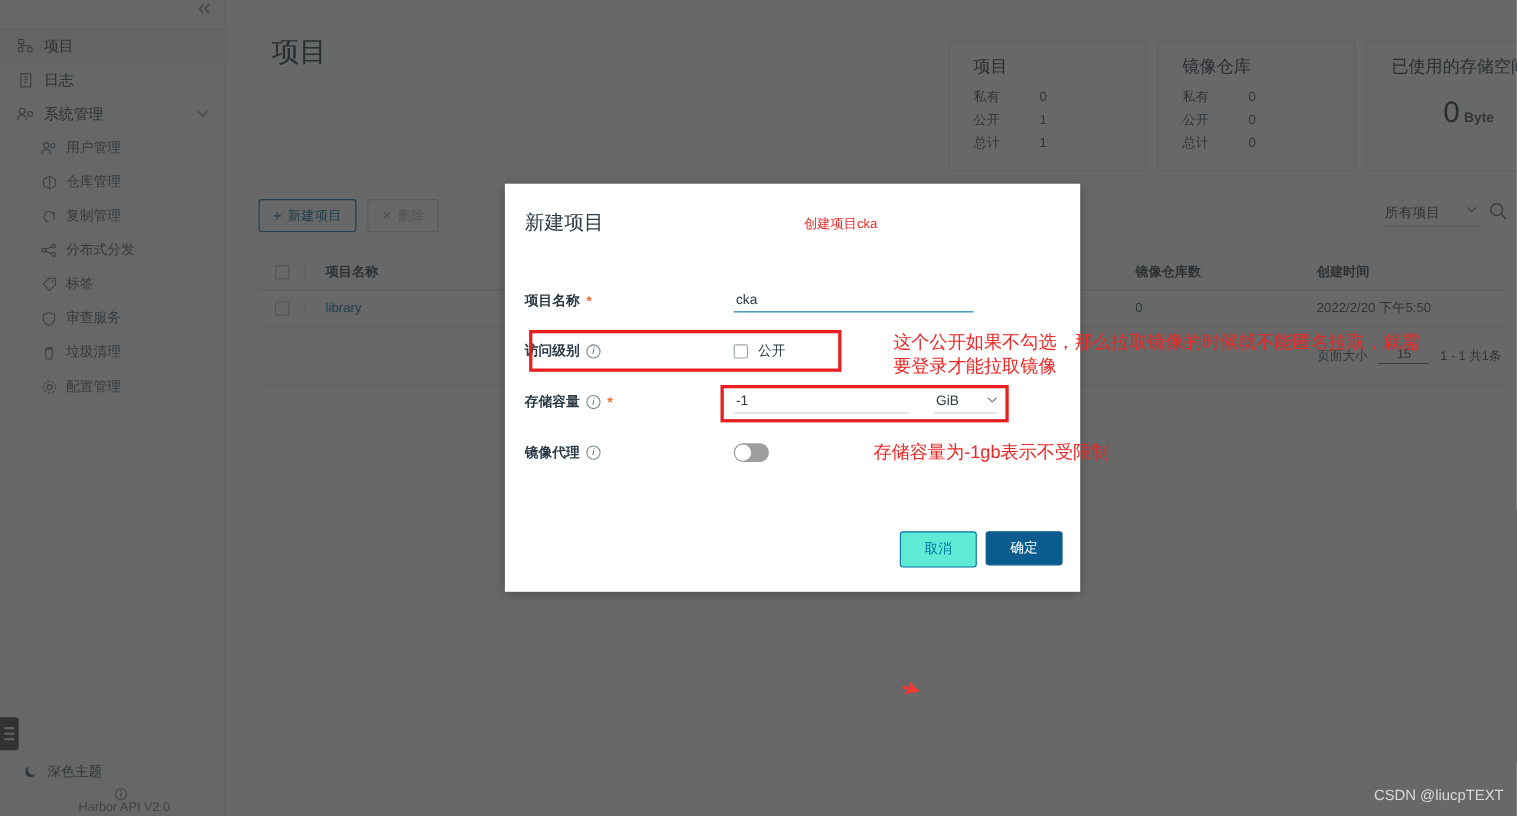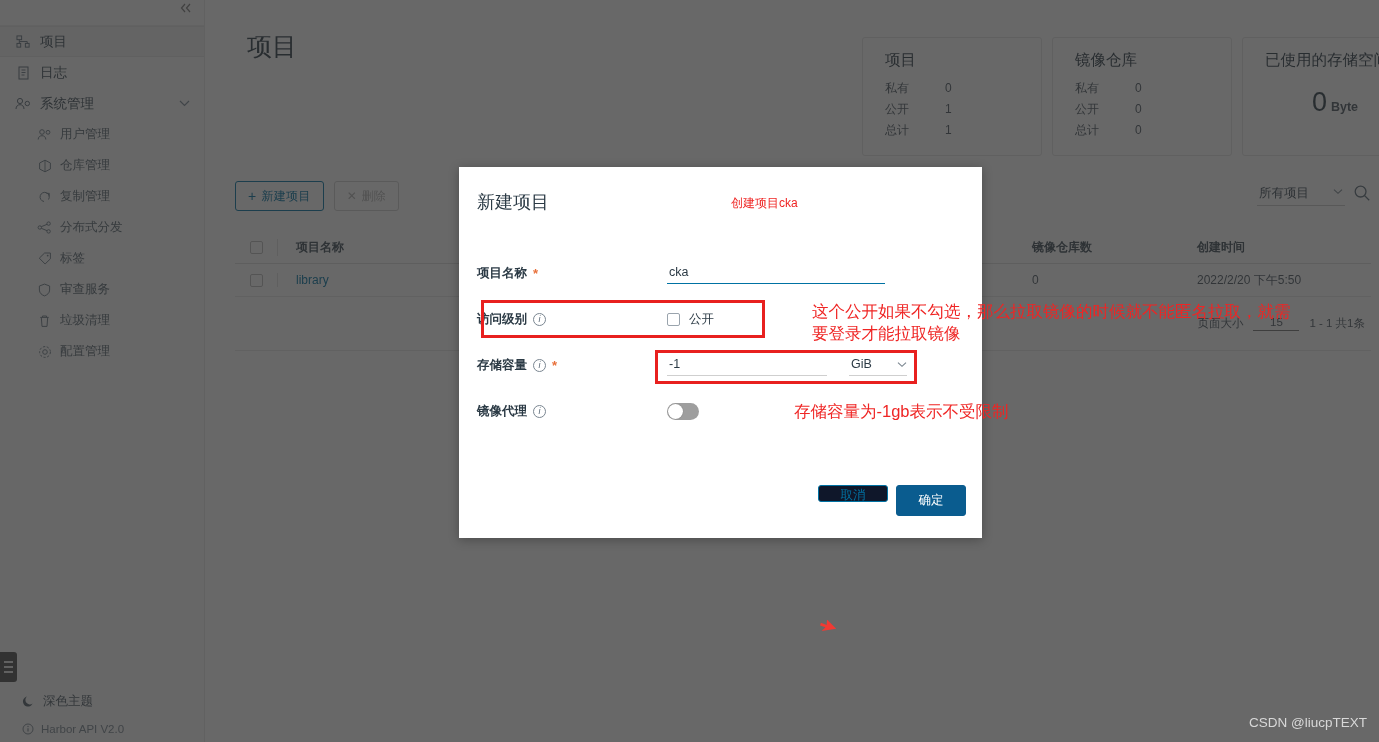--- a/index.html
+++ b/index.html
@@ -93,20 +93,21 @@
     font-size: 12.5px;
     color: #4d5a64;
     cursor: pointer;
   }
   .theme-row .ico { margin-right: 8px; display:inline-flex; }
   .version-row {
     display:flex; align-items:center;
     height: 26px;
     font-size: 11.5px;
     color: #7a8691;
+    flex-direction: column;
   }
   .version-row .ico { margin-right: 7px; display:inline-flex;}
   .hamburger {
     position: absolute;
     left: 0; bottom: 60px;
     width: 17px; height: 30px;
     background: #4a4a4a;
     border-radius: 0 3px 3px 0;
     display: flex; flex-direction: column;
     align-items: center; justify-content: center;
@@ -375,23 +376,23 @@
     background: #fff;
     border-radius: 50%;
     box-shadow: 0 0 1px rgba(0,0,0,.4);
   }
   .modal-footer {
     position: absolute;
     right: 16px; bottom: 22px;
     display: flex; gap: 8px;
   }
   .btn-cancel {
-    width: 70px; height: 17px;
+    width: 70px; height: 33px;
     border: 1px solid #0072a3;
-    background: #0f172a;
+    background: #5eead4;
     color: #0072a3;
     font-size: 12.5px;
     border-radius: 3px;
     cursor: pointer;
     font-family: "Liberation Sans", sans-serif;
   }
   .btn-ok {
     width: 70px; height: 31px;
     border: 1px solid #0a5c8f;
     background: #0a5c8f;

